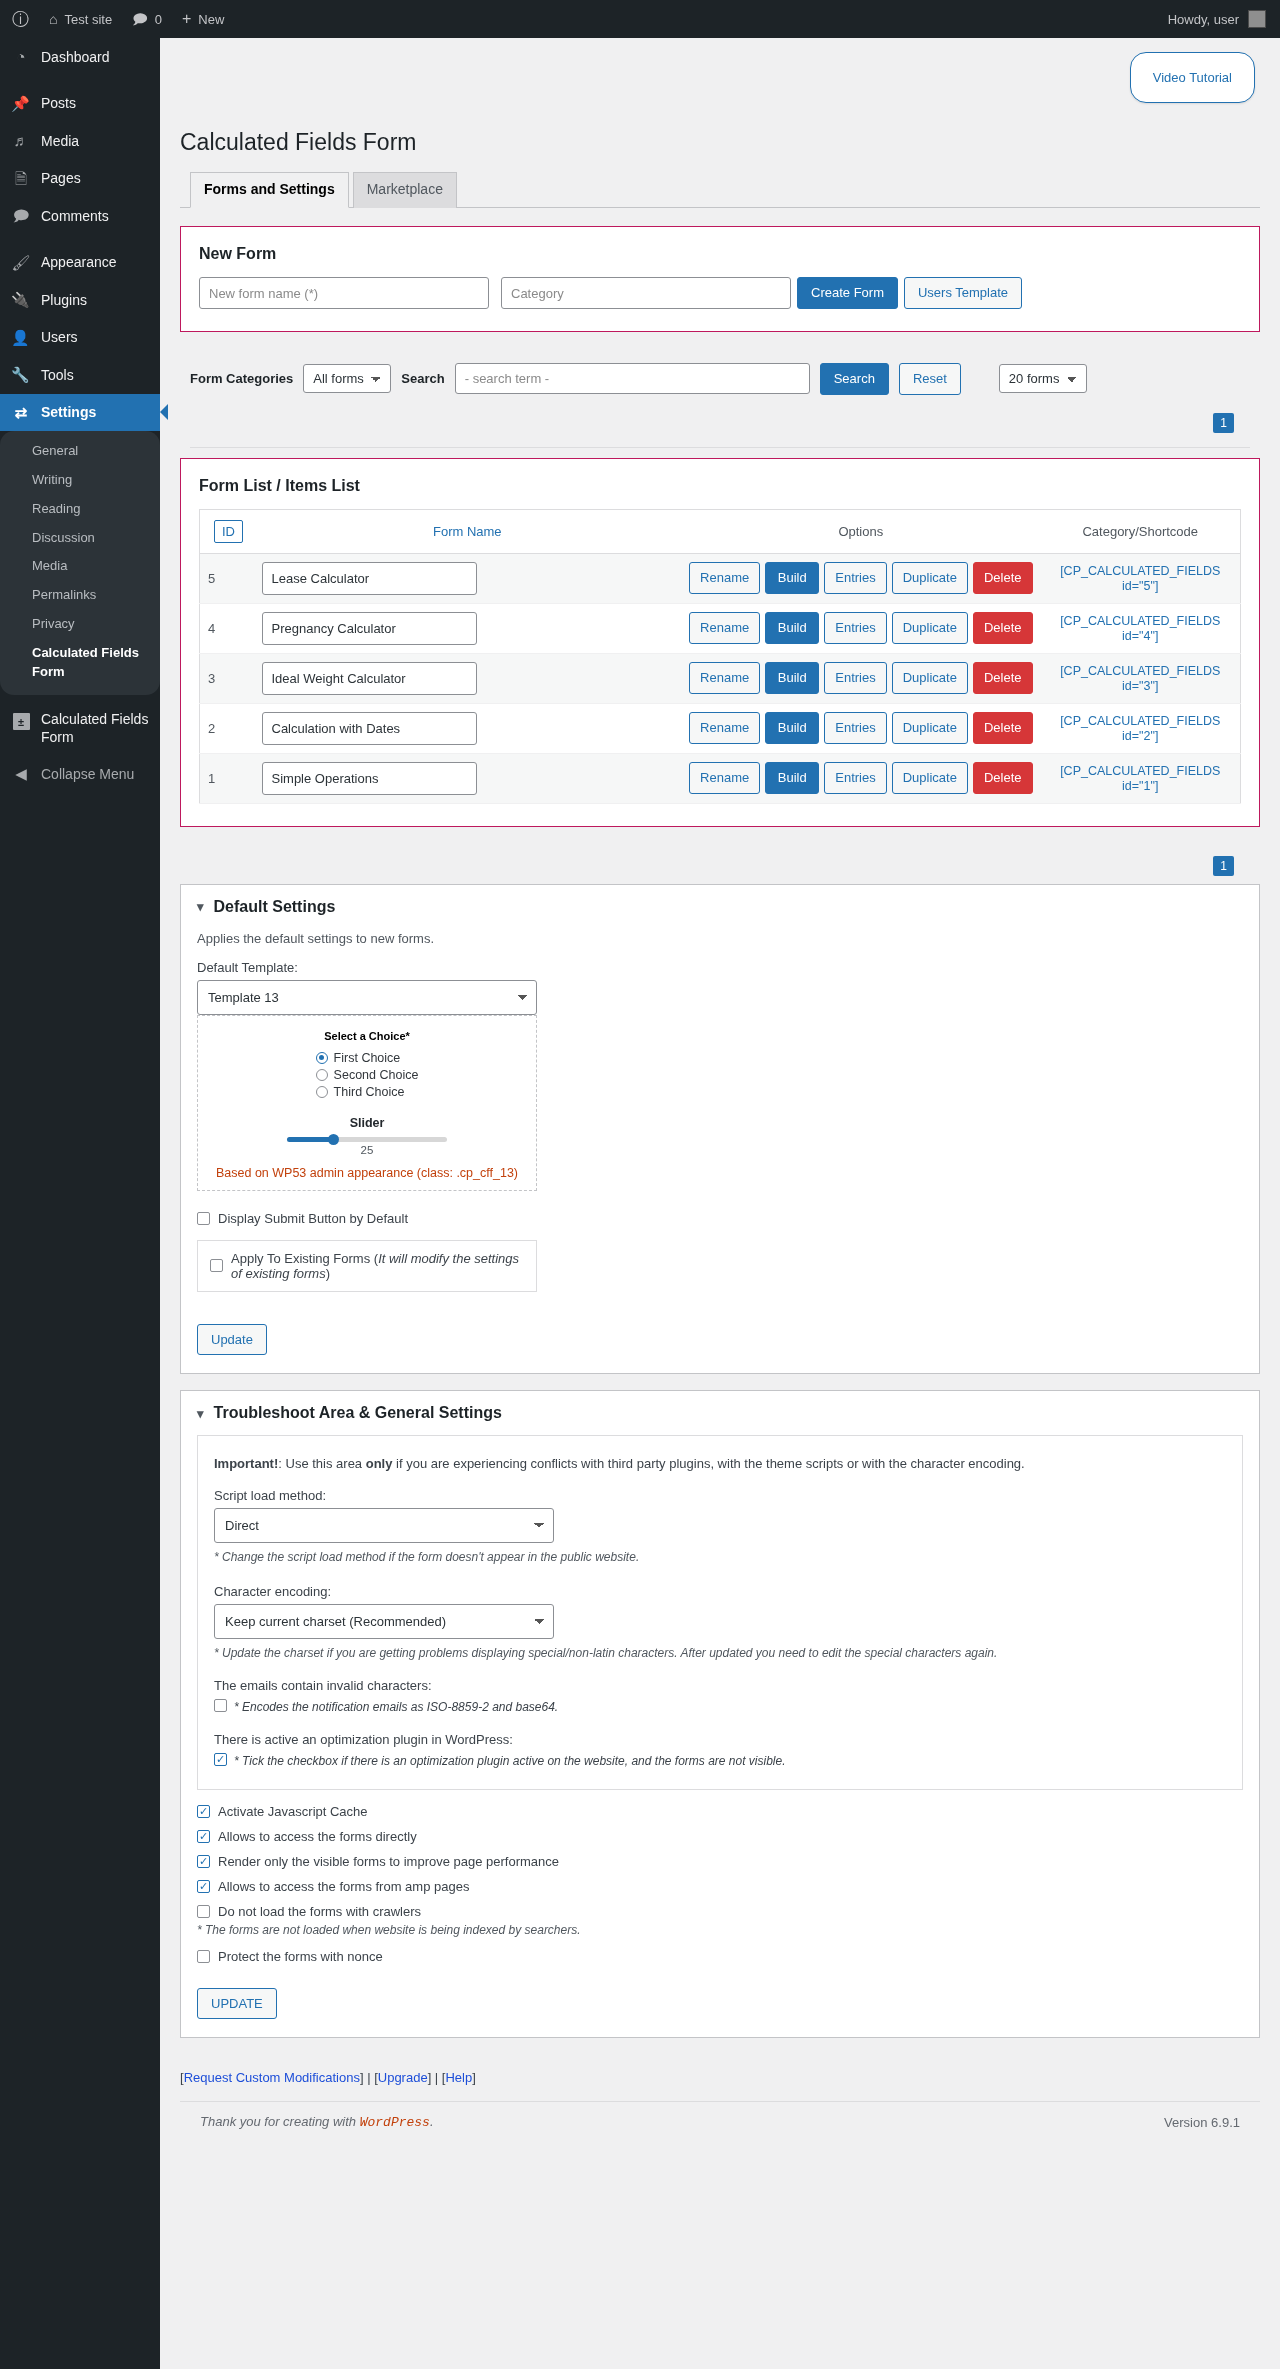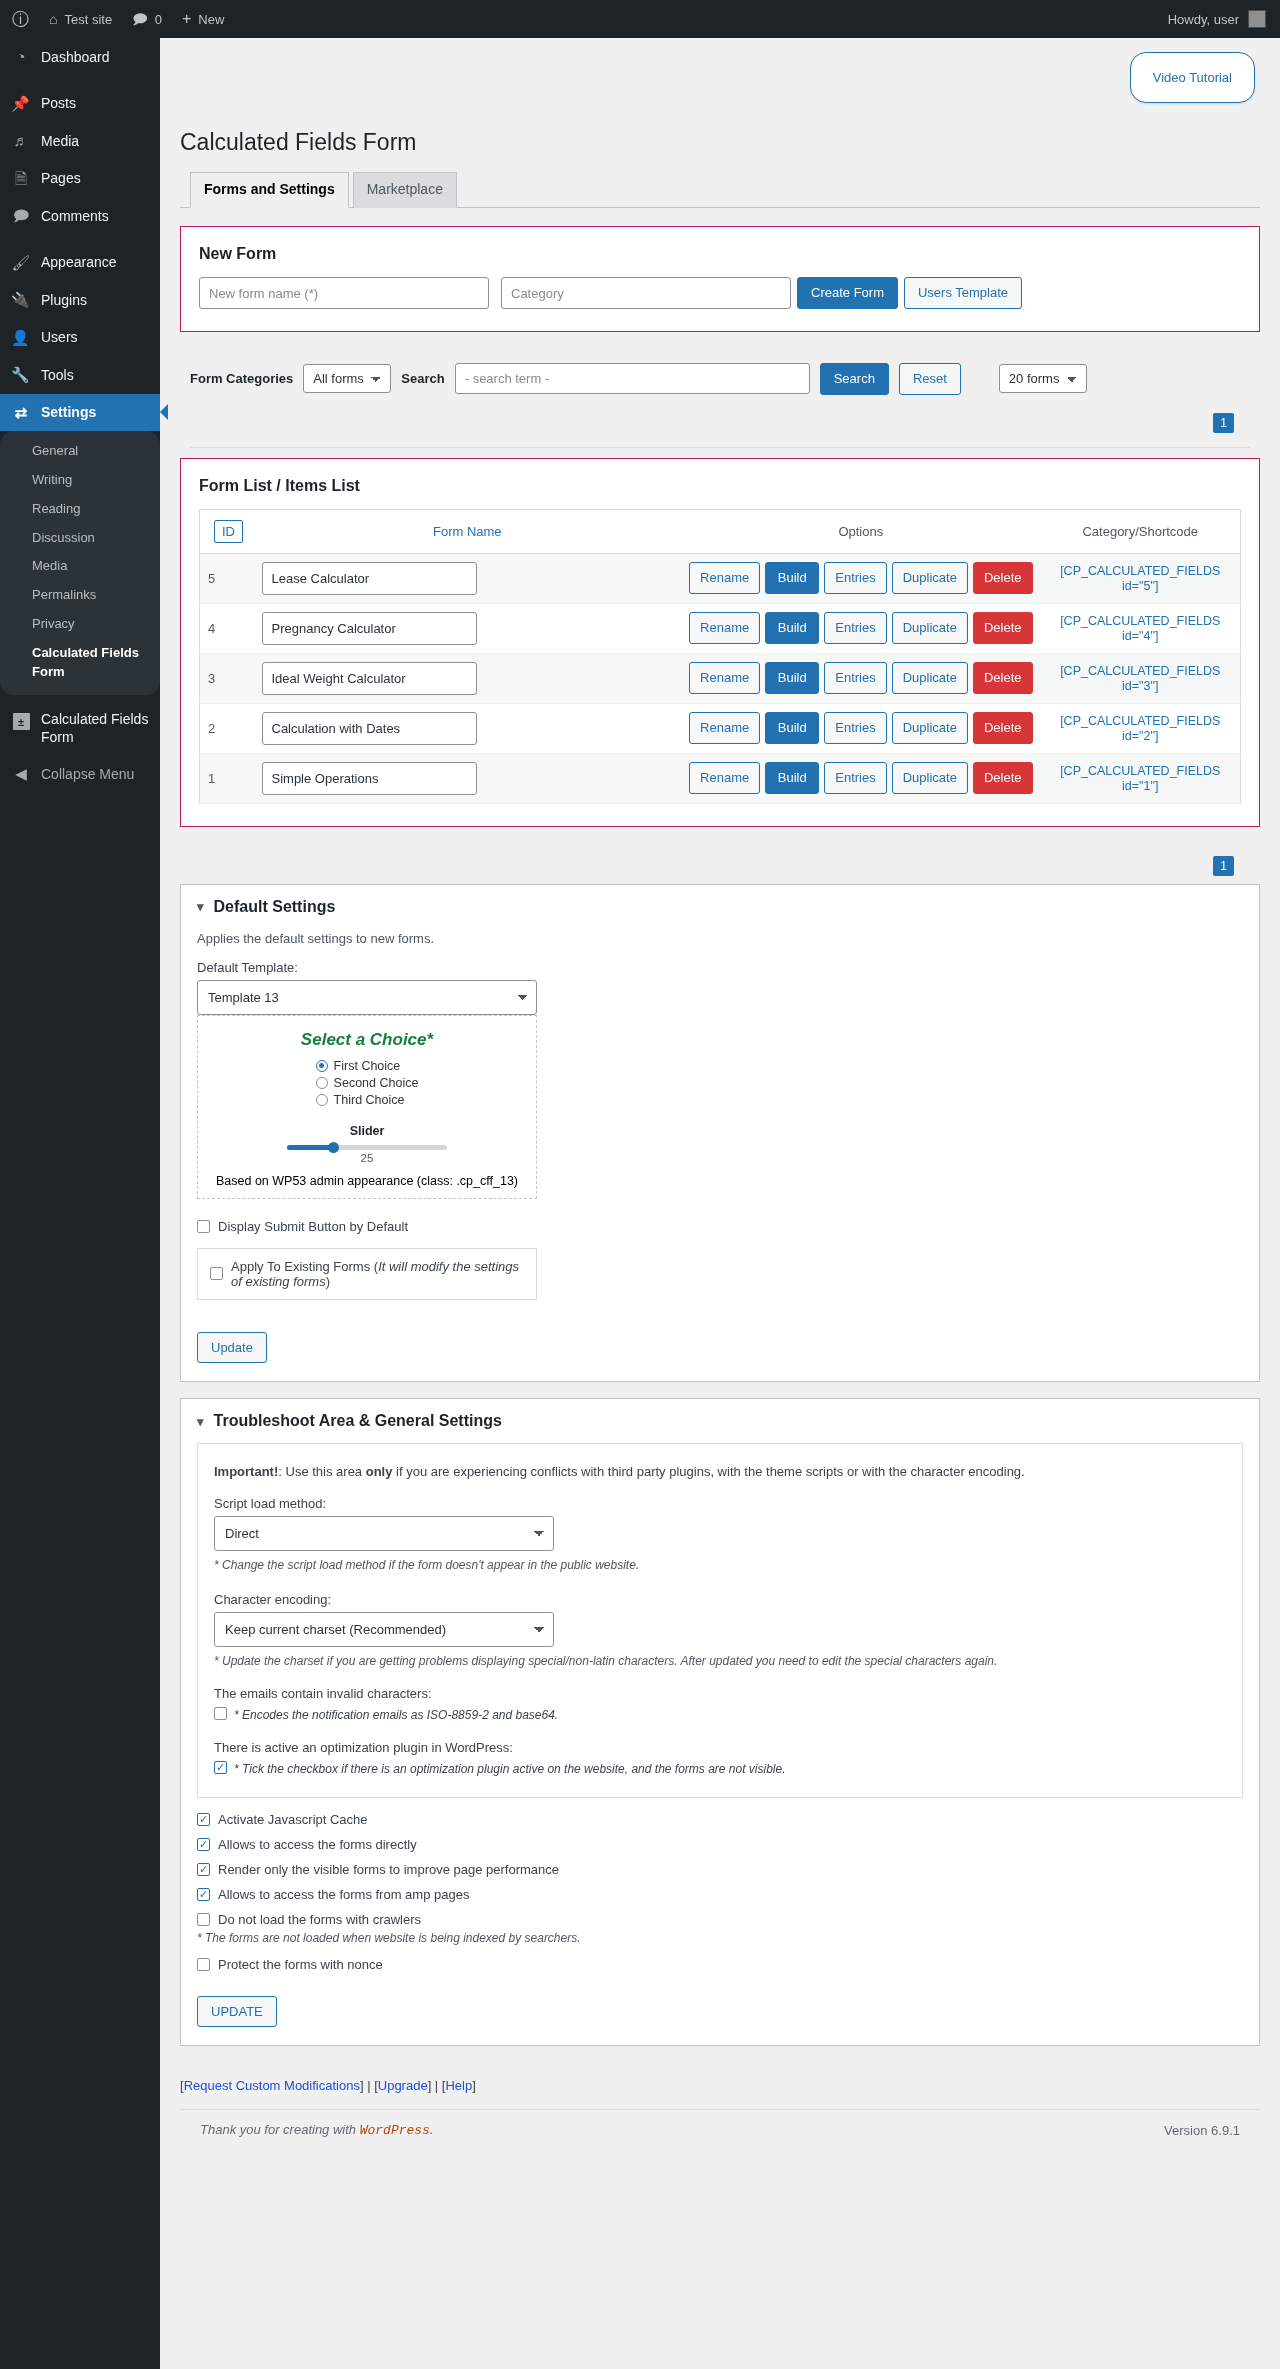--- a/index.html
+++ b/index.html
@@ -179,21 +179,21 @@
   .chev { color:#50575e; font-size:13px; }
   .cpanel-body { padding:0 16px 18px 16px; }
   .muted { color:#50575e; font-size:13px; margin:2px 0 14px 0; }
   .flabel { font-size:13px; color:#3c434a; margin:10px 0 5px 0; }
   .wide-sel { width:340px; padding:9px 26px 9px 10px; }
 
   .preview {
     border:1px dashed #c3c4c7; width:340px; padding:14px 10px 10px 10px;
     margin-bottom:20px; text-align:center;
   }
-  .preview .ptitle { font-weight:700; font-size:17px; color:#15803d; margin-bottom:6px;font-style:italic; }
+  .preview .ptitle { font-weight:700; font-size:11px; color:#000000; margin-bottom:6px; }
   .radio-list { display:inline-block; text-align:left; font-size:12.5px; color:#32373c; }
   .radio-list div { display:flex; align-items:center; gap:6px; margin:3px 0; }
   .radio {
     width:12px; height:12px; border:1px solid #8c8f94; border-radius:50%;
     background:#fff; display:inline-block; position:relative; flex:0 0 12px;
   }
   .radio.on { border-color:#2271b1; }
   .radio.on::after {
     content:""; position:absolute; left:2.5px; top:2.5px; width:5px; height:5px;
     border-radius:50%; background:#2271b1;
@@ -202,21 +202,21 @@
   .slider-track {
     width:160px; height:5px; background:#d7d7d7; border-radius:3px;
     margin:7px auto 2px auto; position:relative;
   }
   .slider-fill { position:absolute; left:0; top:0; height:5px; width:45px; background:#2271b1; border-radius:3px; }
   .slider-knob {
     position:absolute; left:41px; top:-3px; width:11px; height:11px;
     background:#2271b1; border-radius:50%;
   }
   .slider-val { font-size:11.5px; color:#50575e; margin-bottom:10px; }
-  .basedon { font-size:12.5px; color:#000000; margin-top:8px; }
+  .basedon { font-size:12.5px; color:#c2410c; margin-top:8px; }
 
   .chk {
     width:13px; height:13px; border:1px solid #8c8f94; background:#fff;
     border-radius:2px; display:inline-flex; align-items:center;
     justify-content:center; flex:0 0 13px; cursor:pointer;
   }
   .chk.on { border-color:#2271b1; color:#2271b1; }
   .chk.on::after { content:"\2713"; font-size:11px; line-height:1; color:#2271b1; }
   .cbrow { display:flex; align-items:center; gap:8px; margin:10px 0; font-size:13px; color:#3c434a; }
   .boxrow {

